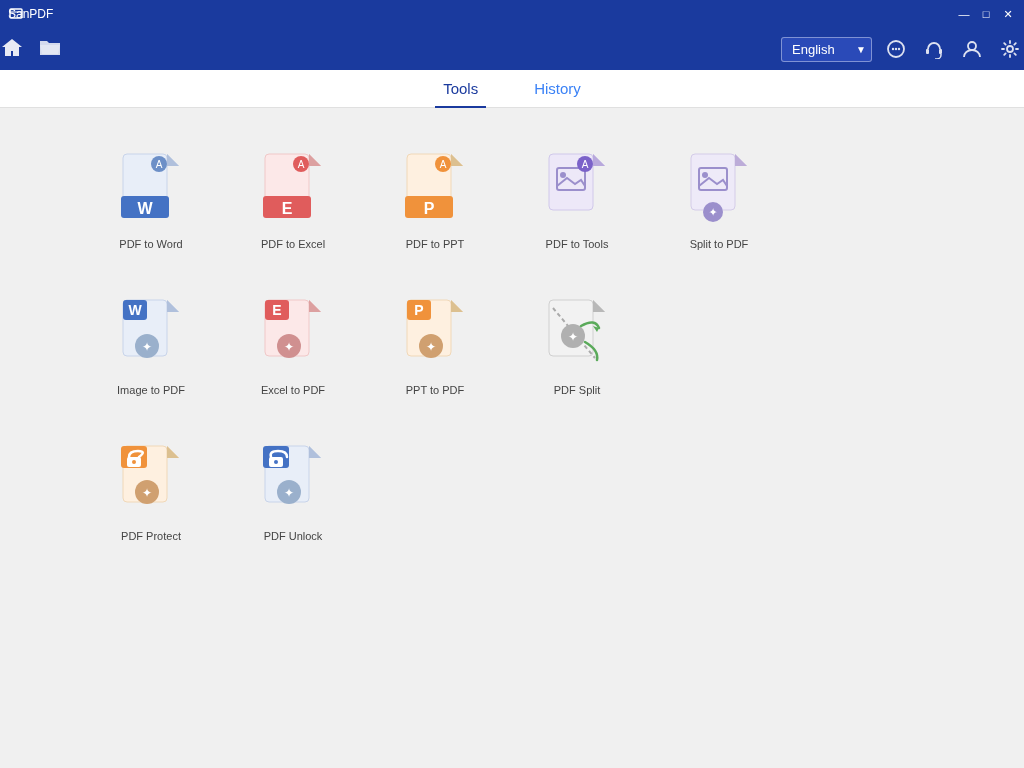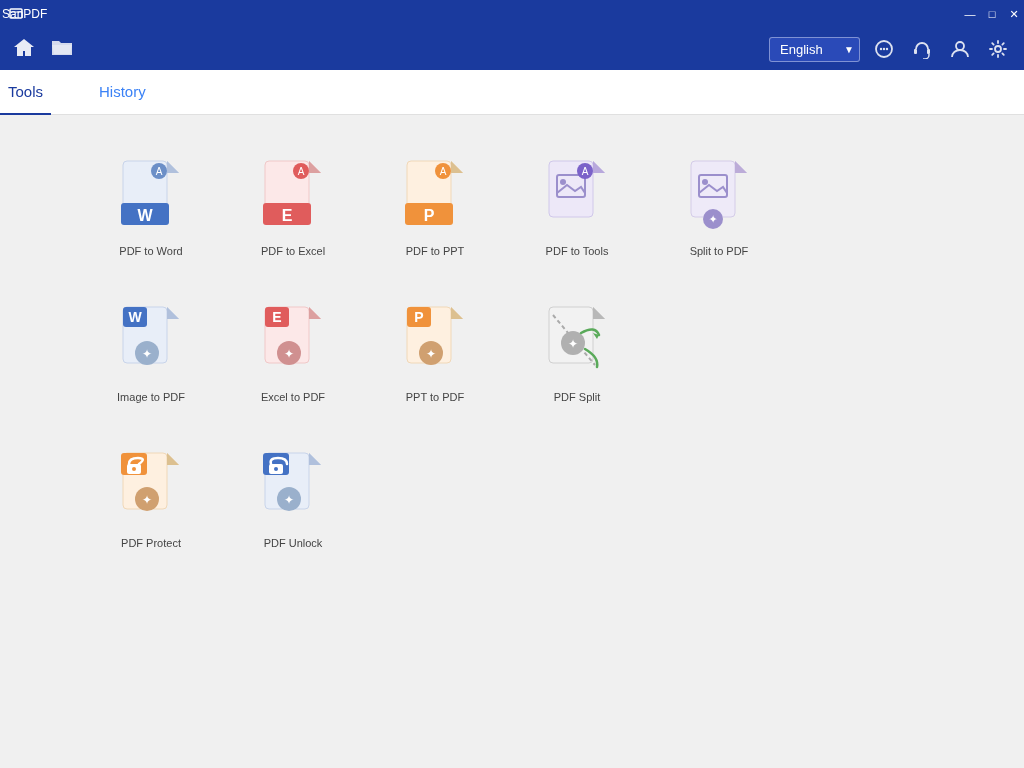--- a/index.html
+++ b/index.html
@@ -4,21 +4,21 @@
   <style>
     * { margin: 0; padding: 0; box-sizing: border-box; }
     body { font-family: 'Segoe UI', Arial, sans-serif; background: #f0f0f0; width: 1024px; height: 768px; overflow: hidden; }
 
     
     .titlebar {
       background: #1a3a9e;
       height: 28px;
       display: flex;
       align-items: center;
-      padding: 0 2px;
+      padding: 0 8px;
       justify-content: space-between;
     }
     .titlebar-title {
       color: white;
       font-size: 12px;
     }
     .titlebar-controls {
       display: flex;
       gap: 6px;
     }
@@ -33,21 +33,21 @@
       cursor: pointer;
       border-radius: 2px;
     }
 
     
     .header {
       background: #1a3a9e;
       height: 42px;
       display: flex;
       align-items: center;
-      padding: 0 12px;
+      padding: 0 0;
       justify-content: space-between;
     }
     .header-left {
       display: flex;
       align-items: center;
       gap: 14px;
     }
     .header-icon {
       color: white;
       font-size: 20px;
@@ -94,22 +94,22 @@
       align-items: center;
       justify-content: center;
       border-radius: 50%;
     }
 
     
     .tabbar {
       background: white;
       display: flex;
       align-items: center;
-      justify-content: flex-start;
-      height: 45px;
+      justify-content: center;
+      height: 38px;
       border-bottom: 1px solid #e0e0e0;
       gap: 40px;
     }
     .tab {
       height: 100%;
       display: flex;
       align-items: center;
       padding: 0 8px;
       font-size: 15px;
       color: #3b82f6;

